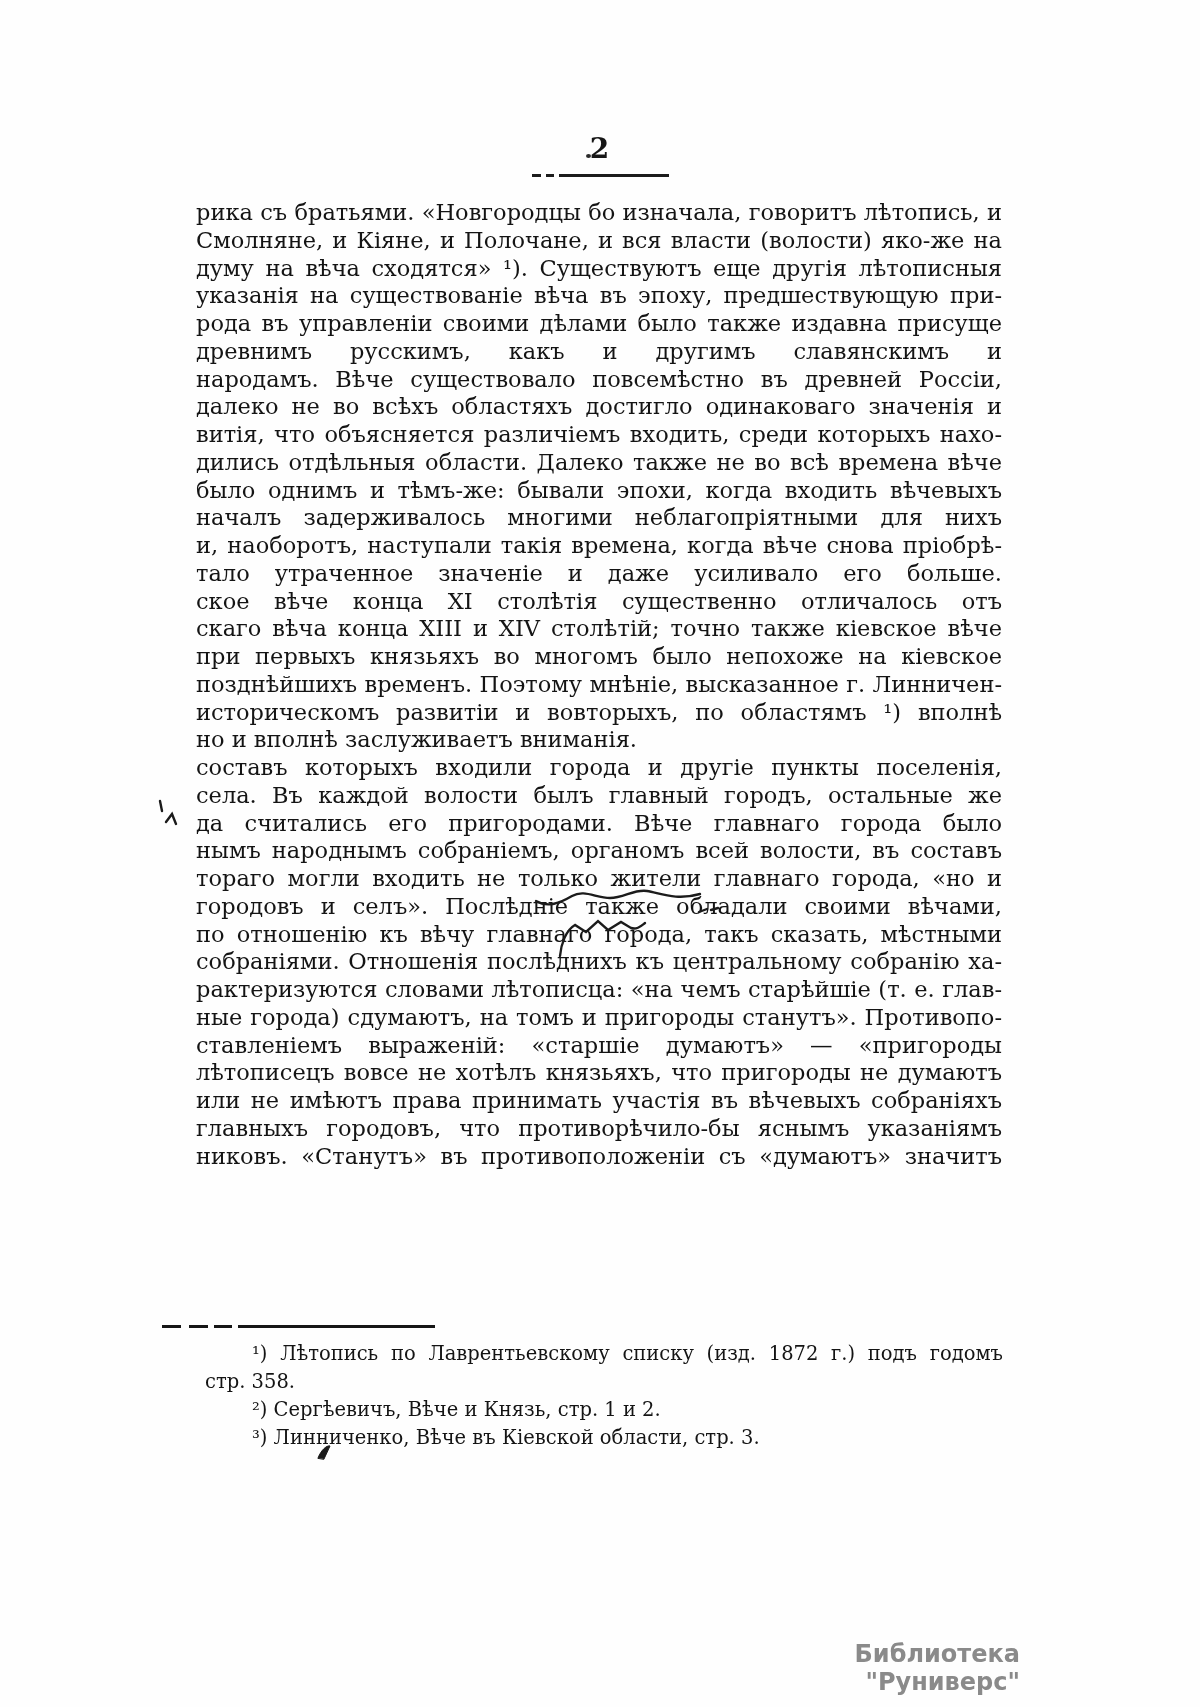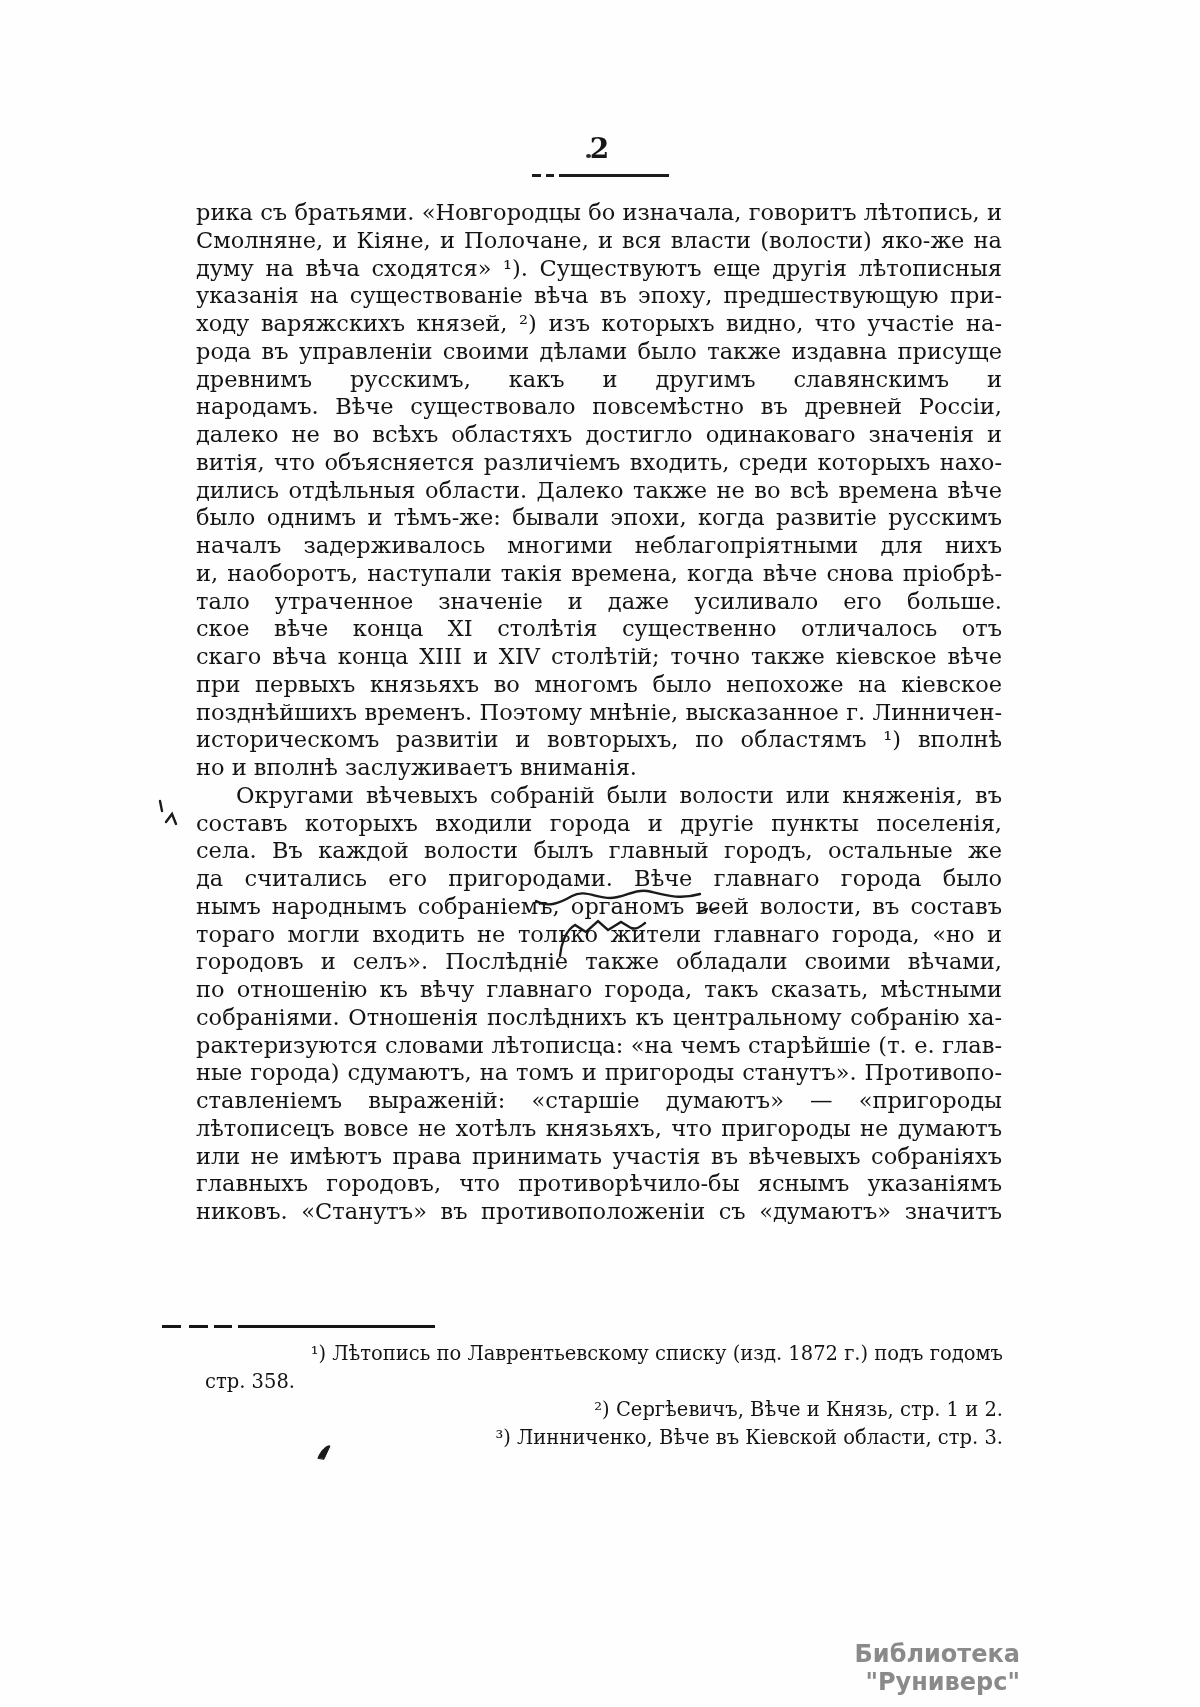--- a/index.html
+++ b/index.html
@@ -32,21 +32,21 @@
     font-size:22.5px; line-height:27.75px;
   }
   .footnotes {
     position:absolute; left:205px; top:1340px; width:798px;
     font-size:19.5px; line-height:28px;
   }
   .text-line { height:27.75px; overflow:hidden; white-space:nowrap; }
   .footnotes .text-line { height:28px; }
   .text-line.just { white-space:normal; text-align:justify; text-align-last:justify; }
   .text-line.indent { text-indent:40px; }
-  .footnotes .text-line.indent { text-indent:47px;text-align:right; }
+  .footnotes .text-line.indent { text-indent:47px; }
   
   .footnote-sep {
     position:absolute; top:1325px; left:162px; width:273px; height:3px;
     background:linear-gradient(90deg,
       #161616 0 19px, transparent 19px 27px,
       #161616 27px 46px, transparent 46px 52px,
       #161616 52px 70px, transparent 70px 76px,
       #161616 76px 100%);
   }
   
@@ -71,56 +71,54 @@
   <div class="body-text">
 
       <div class="text-line just">рика съ братьями. «Новгородцы бо изначала, говоритъ лѣтопись, и</div>
 
       <div class="text-line just">Смолняне, и Кіяне, и Полочане, и вся власти (волости) яко-же на</div>
 
       <div class="text-line just">думу на вѣча сходятся» ¹). Существуютъ еще другія лѣтописныя</div>
 
       <div class="text-line just">указанія на существованіе вѣча въ эпоху, предшествующую при-</div>
 
-      <div class="text-line just">ходу варяжскихъ князей, ²) изъ которыхъ видно, что участіе на-</div>
 
       <div class="text-line just">рода въ управленіи своими дѣлами было также издавна присуще</div>
 
       <div class="text-line just">древнимъ русскимъ, какъ и другимъ славянскимъ и неславянскимъ</div>
 
       <div class="text-line just">народамъ. Вѣче существовало повсемѣстно въ древней Россіи, хотя</div>
 
       <div class="text-line just">далеко не во всѣхъ областяхъ достигло одинаковаго значенія и раз-</div>
 
       <div class="text-line just">витія, что объясняется различіемъ входить, среди которыхъ нахо-</div>
 
       <div class="text-line just">дились отдѣльныя области. Далеко также не во всѣ времена вѣче</div>
 
-      <div class="text-line just">было однимъ и тѣмъ-же: бывали эпохи, когда развитіе русскимъ</div>
+      <div class="text-line just">было однимъ и тѣмъ-же: бывали эпохи, когда входить вѣчевыхъ</div>
 
       <div class="text-line just">началъ задерживалось многими неблагопріятными для нихъ условіями</div>
 
       <div class="text-line just">и, наоборотъ, наступали такія времена, когда вѣче снова пріобрѣ-</div>
 
       <div class="text-line just">тало утраченное значеніе и даже усиливало его больше. Новгород-</div>
 
       <div class="text-line just">ское вѣче конца XI столѣтія существенно отличалось отъ новгород-</div>
 
       <div class="text-line just">скаго вѣча конца XIII и XIV столѣтій; точно также кіевское вѣче</div>
 
       <div class="text-line just">при первыхъ князьяхъ во многомъ было непохоже на кіевское вѣче</div>
 
       <div class="text-line just">позднѣйшихъ временъ. Поэтому мнѣніе, высказанное г. Линничен-</div>
 
 
       <div class="text-line just">историческомъ развитіи и вовторыхъ, по областямъ ¹) вполнѣ истин-</div>
 
       <div class="text-line">но и вполнѣ заслуживаетъ вниманія.</div>
 
-      <div class="text-line just indent">Округами вѣчевыхъ собраній были волости или княженія, въ</div>
 
       <div class="text-line just">составъ которыхъ входили города и другіе пункты поселенія, напр.</div>
 
       <div class="text-line just">села. Въ каждой волости былъ главный городъ, остальные же горо-</div>
 
       <div class="text-line just">да считались его пригородами. Вѣче главнаго города было централь-</div>
 
       <div class="text-line just">нымъ народнымъ собраніемъ, органомъ всей волости, въ составъ ко-</div>
 
       <div class="text-line just">тораго могли входить не только жители главнаго города, «но и при-</div>

